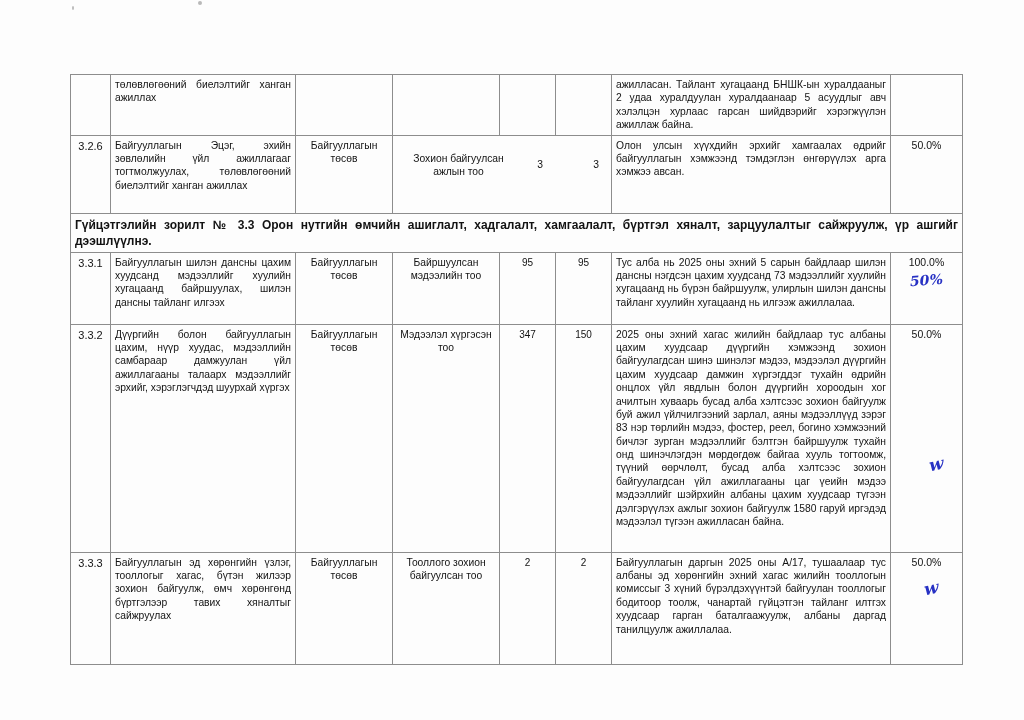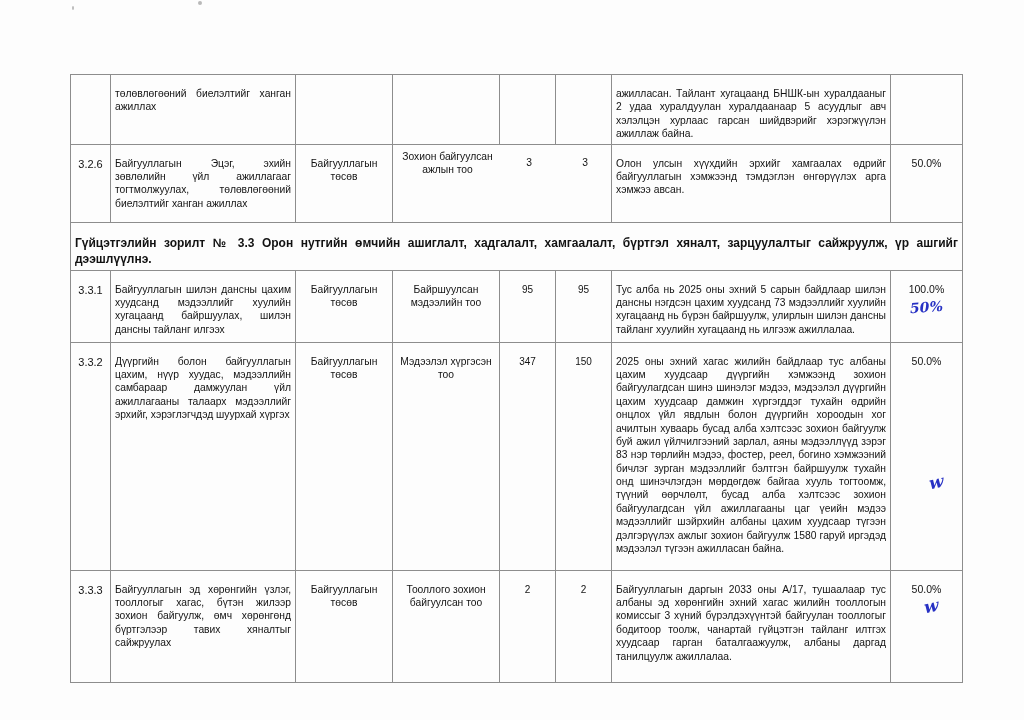--- a/index.html
+++ b/index.html
@@ -41,21 +41,21 @@
   table.report {
     border-collapse: collapse;
     width: 892px;
     table-layout: fixed;
     font-size: 10.3px;
     line-height: 1.30;
   }
   table.report td {
     border: 1px solid #ararara;
     border: 1px solid #8d8d8d;
-    padding: 12px 4px 3px 4px;
+    padding: 3px 4px 3px 4px;
     vertical-align: top;
     color: #121212;
   }
 
   
   col.c-idx   { width: 40px;  }
   col.c-task  { width: 185px; }
   col.c-src   { width: 97px;  }
   col.c-ind   { width: 107px; }
   col.c-plan  { width: 56px;  }
@@ -94,21 +94,21 @@
     padding: 4px 3px;
     text-align: center;
     vertical-align: middle;
     line-height: 1.28;
   }
   table.inner tr:last-child td { border-bottom: 0; }
   col.i-ind  { width: 107px; }
   col.i-plan { width: 56px;  }
   col.i-fact { width: 56px;  }
 
-  .split-wrap { padding: 1px !important; }
+  .split-wrap { padding: 12px !important; }
 
   
   .hand {
     color: #2731c4;
     font-family: "DejaVu Serif", "Liberation Serif", serif;
     font-style: italic;
     font-weight: bold;
     letter-spacing: 0.2px;
     display: block;
   }
@@ -218,21 +218,21 @@
         </td>
       </tr>
 
       <tr style="height:112px;">
         <td class="idx-cell">3.3.3</td>
         <td class="just mid">Байгууллагын эд хөрөнгийн үзлэг, тооллогыг хагас, бүтэн жилээр зохион байгуулж, өмч хөрөнгөнд бүртгэлээр тавих хяналтыг сайжруулах</td>
         <td class="src-cell">Байгууллагын төсөв</td>
         <td class="ind-cell">Тооллого зохион байгуулсан тоо</td>
         <td class="num-cell">2</td>
         <td class="num-cell">2</td>
-        <td class="desc-cell">Байгууллагын даргын 2033 оны А/17, тушаалаар тус албаны эд хөрөнгийн эхний хагас жилийн тооллогын комиссыг 3 хүний бүрэлдэхүүнтэй байгуулан тооллогыг бодитоор тоолж, чанартай гүйцэтгэн тайланг илтгэх хуудсаар гарган баталгаажуулж, албаны даргад танилцуулж ажиллалаа.</td>
+        <td class="desc-cell">Байгууллагын даргын 2025 оны А/17, тушаалаар тус албаны эд хөрөнгийн эхний хагас жилийн тооллогын комиссыг 3 хүний бүрэлдэхүүнтэй байгуулан тооллогыг бодитоор тоолж, чанартай гүйцэтгэн тайланг илтгэх хуудсаар гарган баталгаажуулж, албаны даргад танилцуулж ажиллалаа.</td>
         <td class="pct-cell">
           <span>50.0%</span>
           <span class="hand-mark m333">w</span>
         </td>
       </tr>
 
     </tbody>
   </table>
 </div>
 

